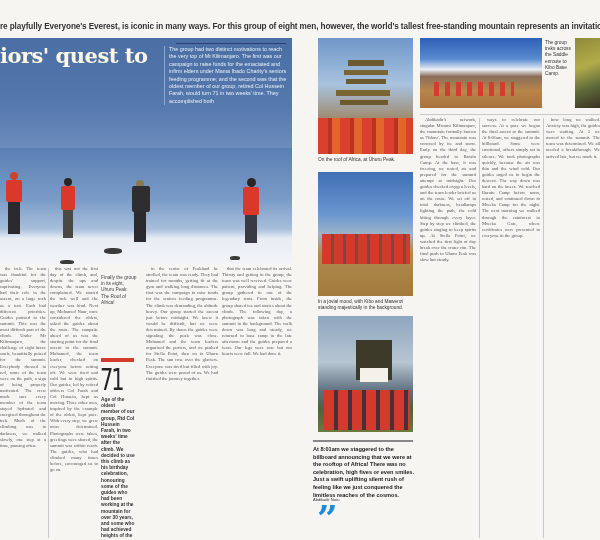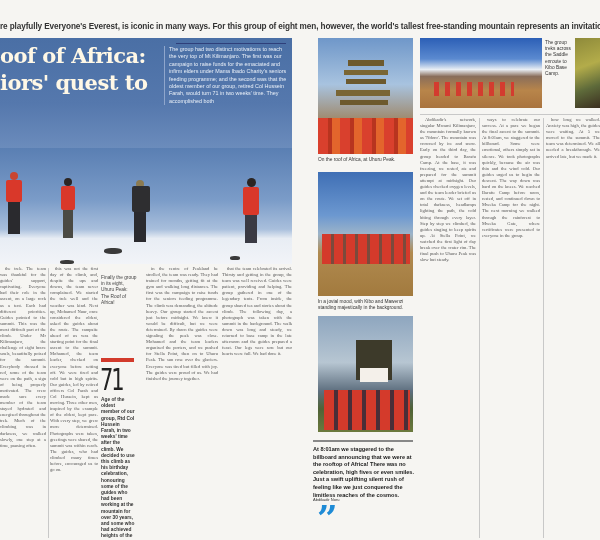--- a/index.html
+++ b/index.html
@@ -41,21 +41,20 @@
 </style>
 </head>
 <body>
 
 <div class="page">
 
   <div class="kicker">re playfully Everyone's Everest, is iconic in many ways. For this group of eight men,  however, the world's tallest free-standing mountain represents an invitation to e</div>
 
   <div class="banner">
     <div class="headline">
-      <div>oof of Africa:</div>
       <div>iors' quest to</div>
     </div>
     <div class="deck-rule"></div>
     <div class="deck">The group had two distinct motivations to reach the very top of Mt Kilimanjaro. The first was our campaign to raise funds for the emaciated and infirm elders under Mama Ibado Charity's seniors feeding programme; and the second was that the oldest member of our group, retired Col Hussein Farah, would turn 71 in two weeks' time. They accomplished both</div>
   </div>
 
   <div class="hero">
     <div class="hiker" style="left:4px;top:24px;">
       <div class="headc" style="left:6px;top:0;width:8px;height:8px;background:#c9452f"></div>
       <div class="vest" style="left:2px;top:8px;width:16px;height:22px"></div>

